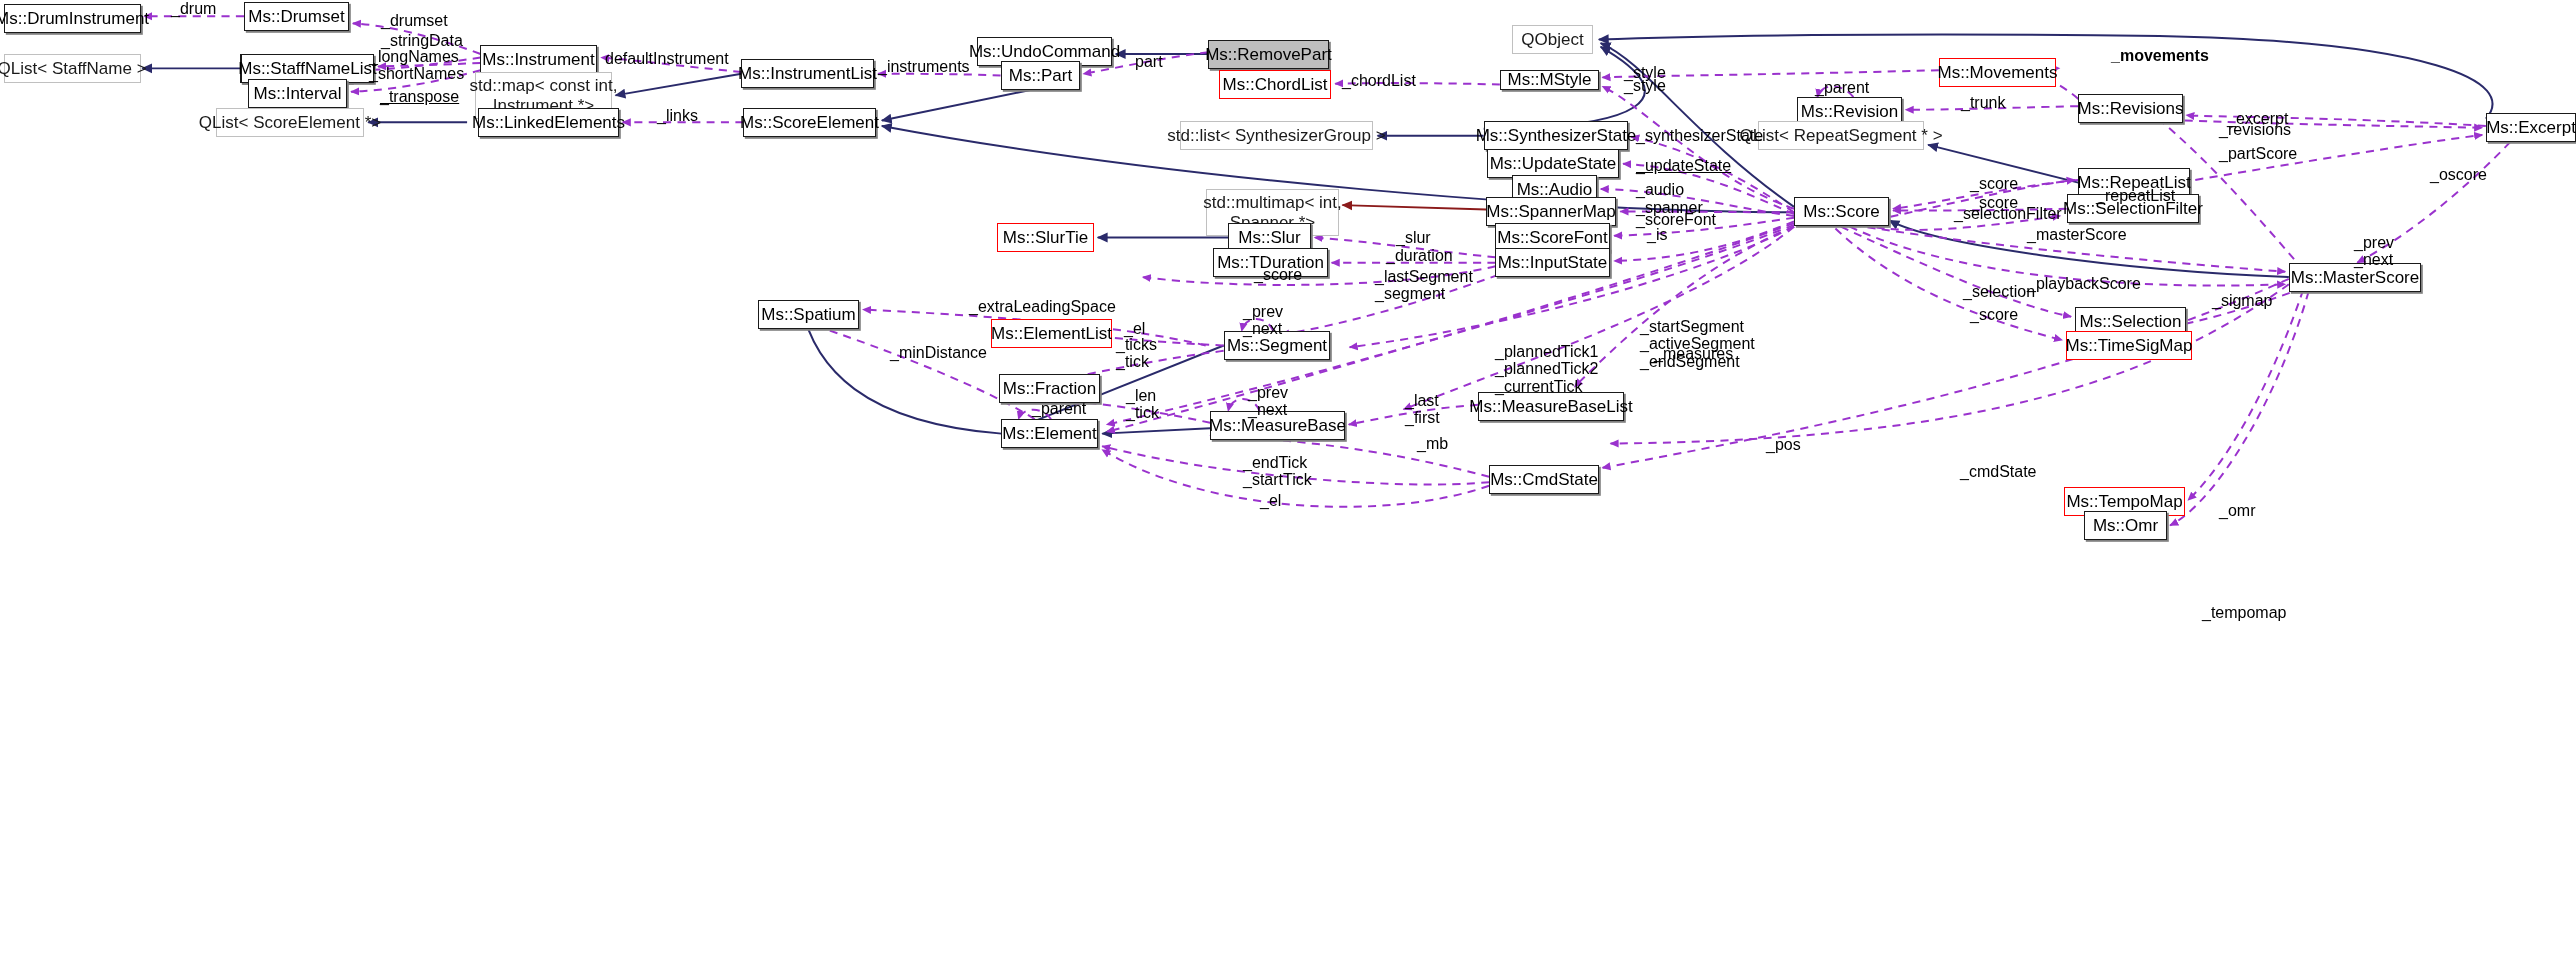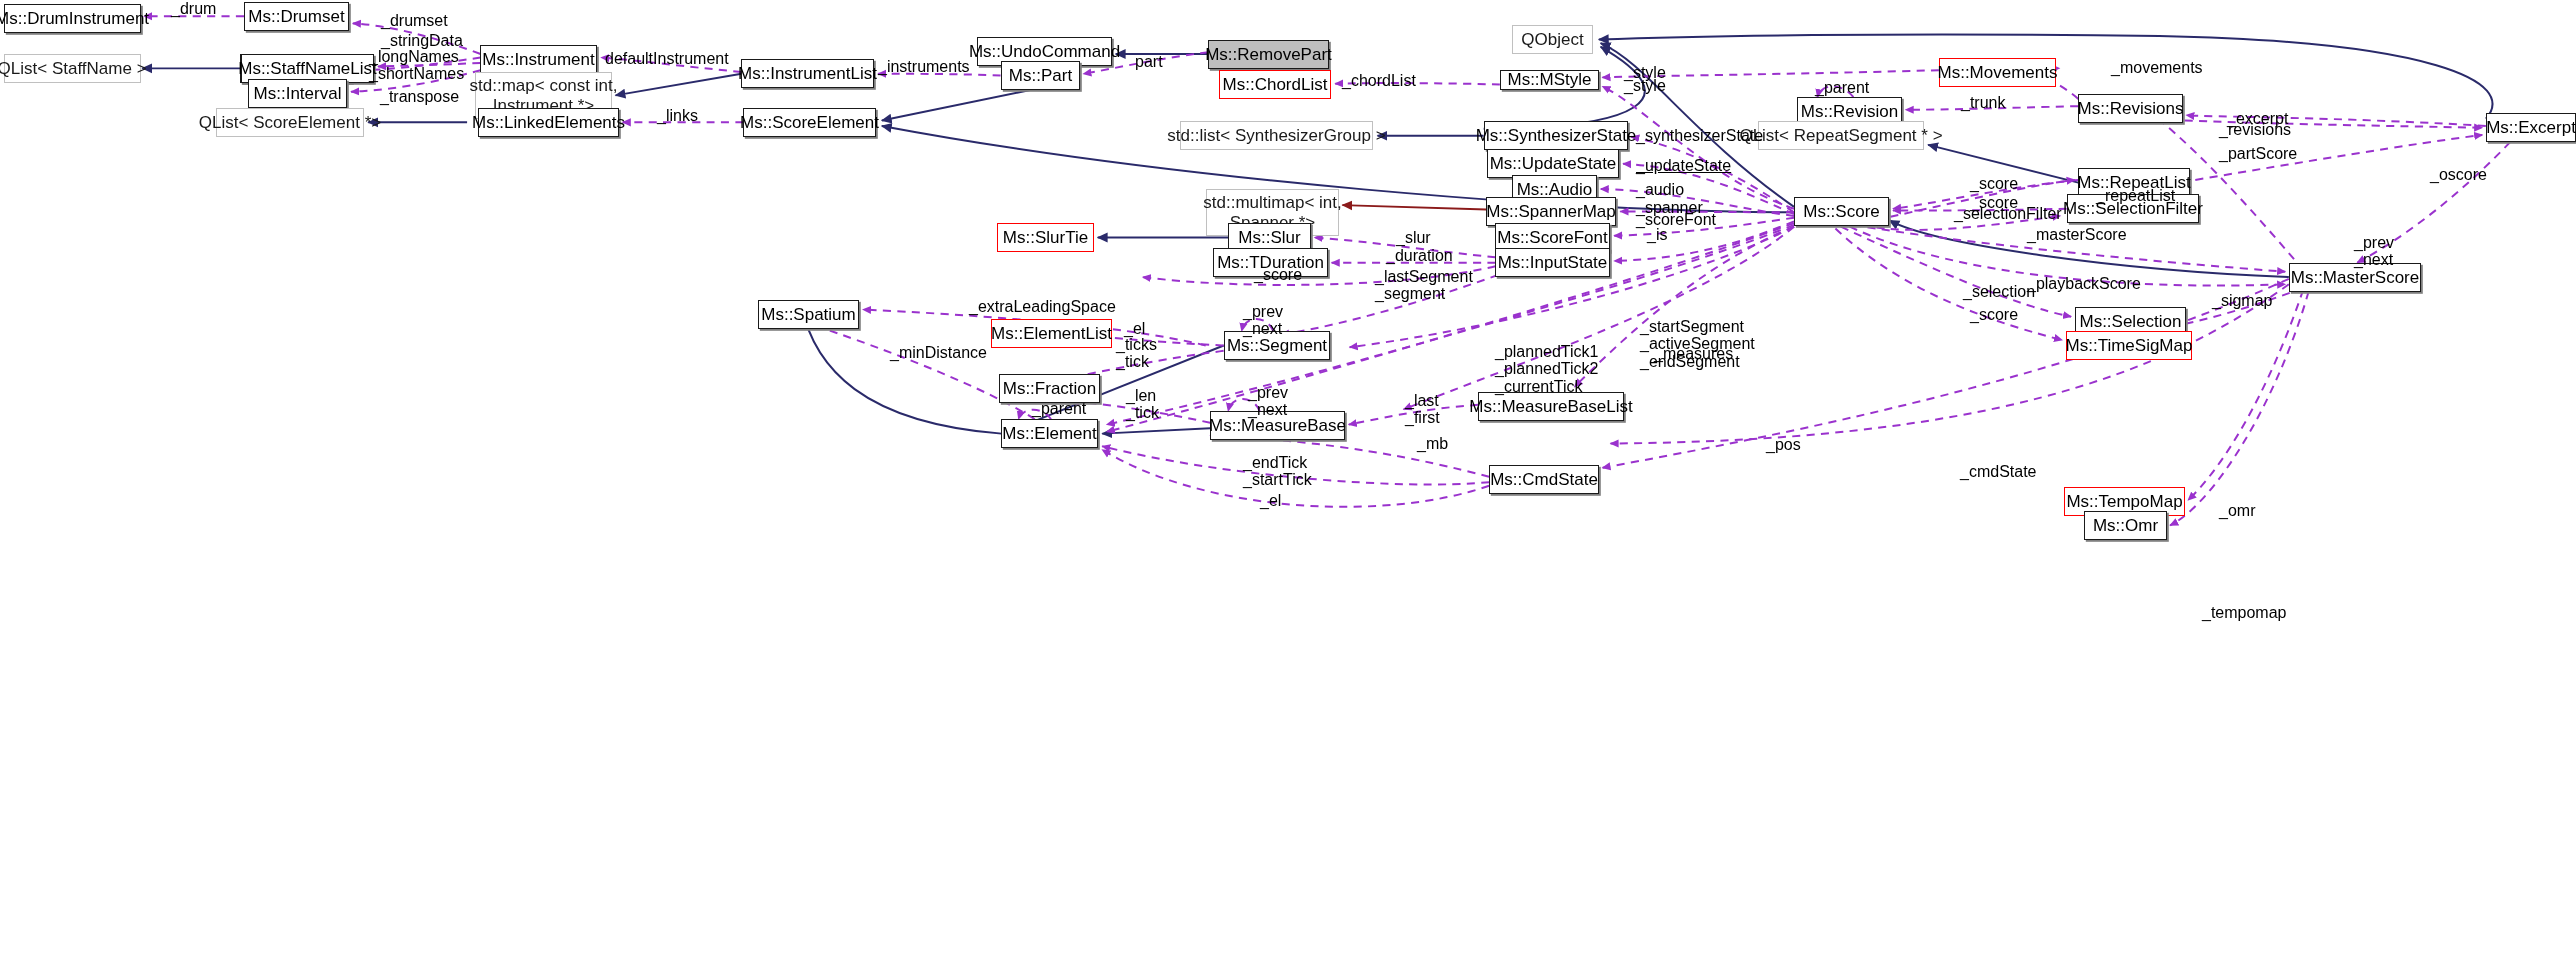--- a/index.html
+++ b/index.html
@@ -221,31 +221,31 @@
       <div class="node plain" style="left: 1489px; top: 465px; width: 110px; height: 29px;">Ms::CmdState</div>
       <div class="node red" style="left: 2064px; top: 487px; width: 121px; height: 29px;">Ms::TempoMap</div>
       <div class="node plain" style="left: 2084px; top: 511px; width: 83px; height: 29px;">Ms::Omr</div>
     </div>
   <div id="label-host">
       <div class="edge-label" style="left: 171px; top: 0px;">_drum</div>
       <div class="edge-label" style="left: 381px; top: 11.7px;">_drumset</div>
       <div class="edge-label" style="left: 381px; top: 32px;">_stringData</div>
       <div class="edge-label" style="left: 369px; top: 48px;">_longNames
 _shortNames</div>
-      <div class="edge-label" style="left: 380px; top: 88px;">_transpose</div>
+      <div class="edge-label" style="left: 380px; top: 88px; text-decoration: underline;">_transpose</div>
       <div class="edge-label" style="left: 605px; top: 50px;">defaultInstrument</div>
       <div class="edge-label" style="left: 878px; top: 58px;">_instruments</div>
       <div class="edge-label" style="left: 657px; top: 107px;">_links</div>
       <div class="edge-label" style="left: 1135px; top: 53px;">part</div>
       <div class="edge-label" style="left: 1342px; top: 72px;">_chordList</div>
       <div class="edge-label" style="left: 1624px; top: 64px;">_style</div>
       <div class="edge-label" style="left: 1624px; top: 77px;">_style</div>
       <div class="edge-label" style="left: 1815px; top: 79px;">_parent</div>
       <div class="edge-label" style="left: 1961px; top: 94px;">_trunk</div>
-      <div class="edge-label" style="left: 2111px; top: 59px;">_movements</div>
+      <div class="edge-label" style="left: 2111px; top: 47px; font-weight: bold;">_movements</div>
       <div class="edge-label" style="left: 2227px; top: 110px;">_excerpt</div>
       <div class="edge-label" style="left: 2219px; top: 121px;">_revisions</div>
       <div class="edge-label" style="left: 2219px; top: 145px;">_partScore</div>
       <div class="edge-label" style="left: 2430px; top: 166px;">_oscore</div>
       <div class="edge-label" style="left: 1636px; top: 127px;">_synthesizerState</div>
       <div class="edge-label" style="left: 1636px; top: 157px; text-decoration: underline;">_updateState</div>
       <div class="edge-label" style="left: 1636px; top: 181px;">_audio</div>
       <div class="edge-label" style="left: 1636px; top: 199px;">_spanner</div>
       <div class="edge-label" style="left: 1636px; top: 211px;">_scoreFont</div>
       <div class="edge-label" style="left: 1647px; top: 226px;">_is</div>

